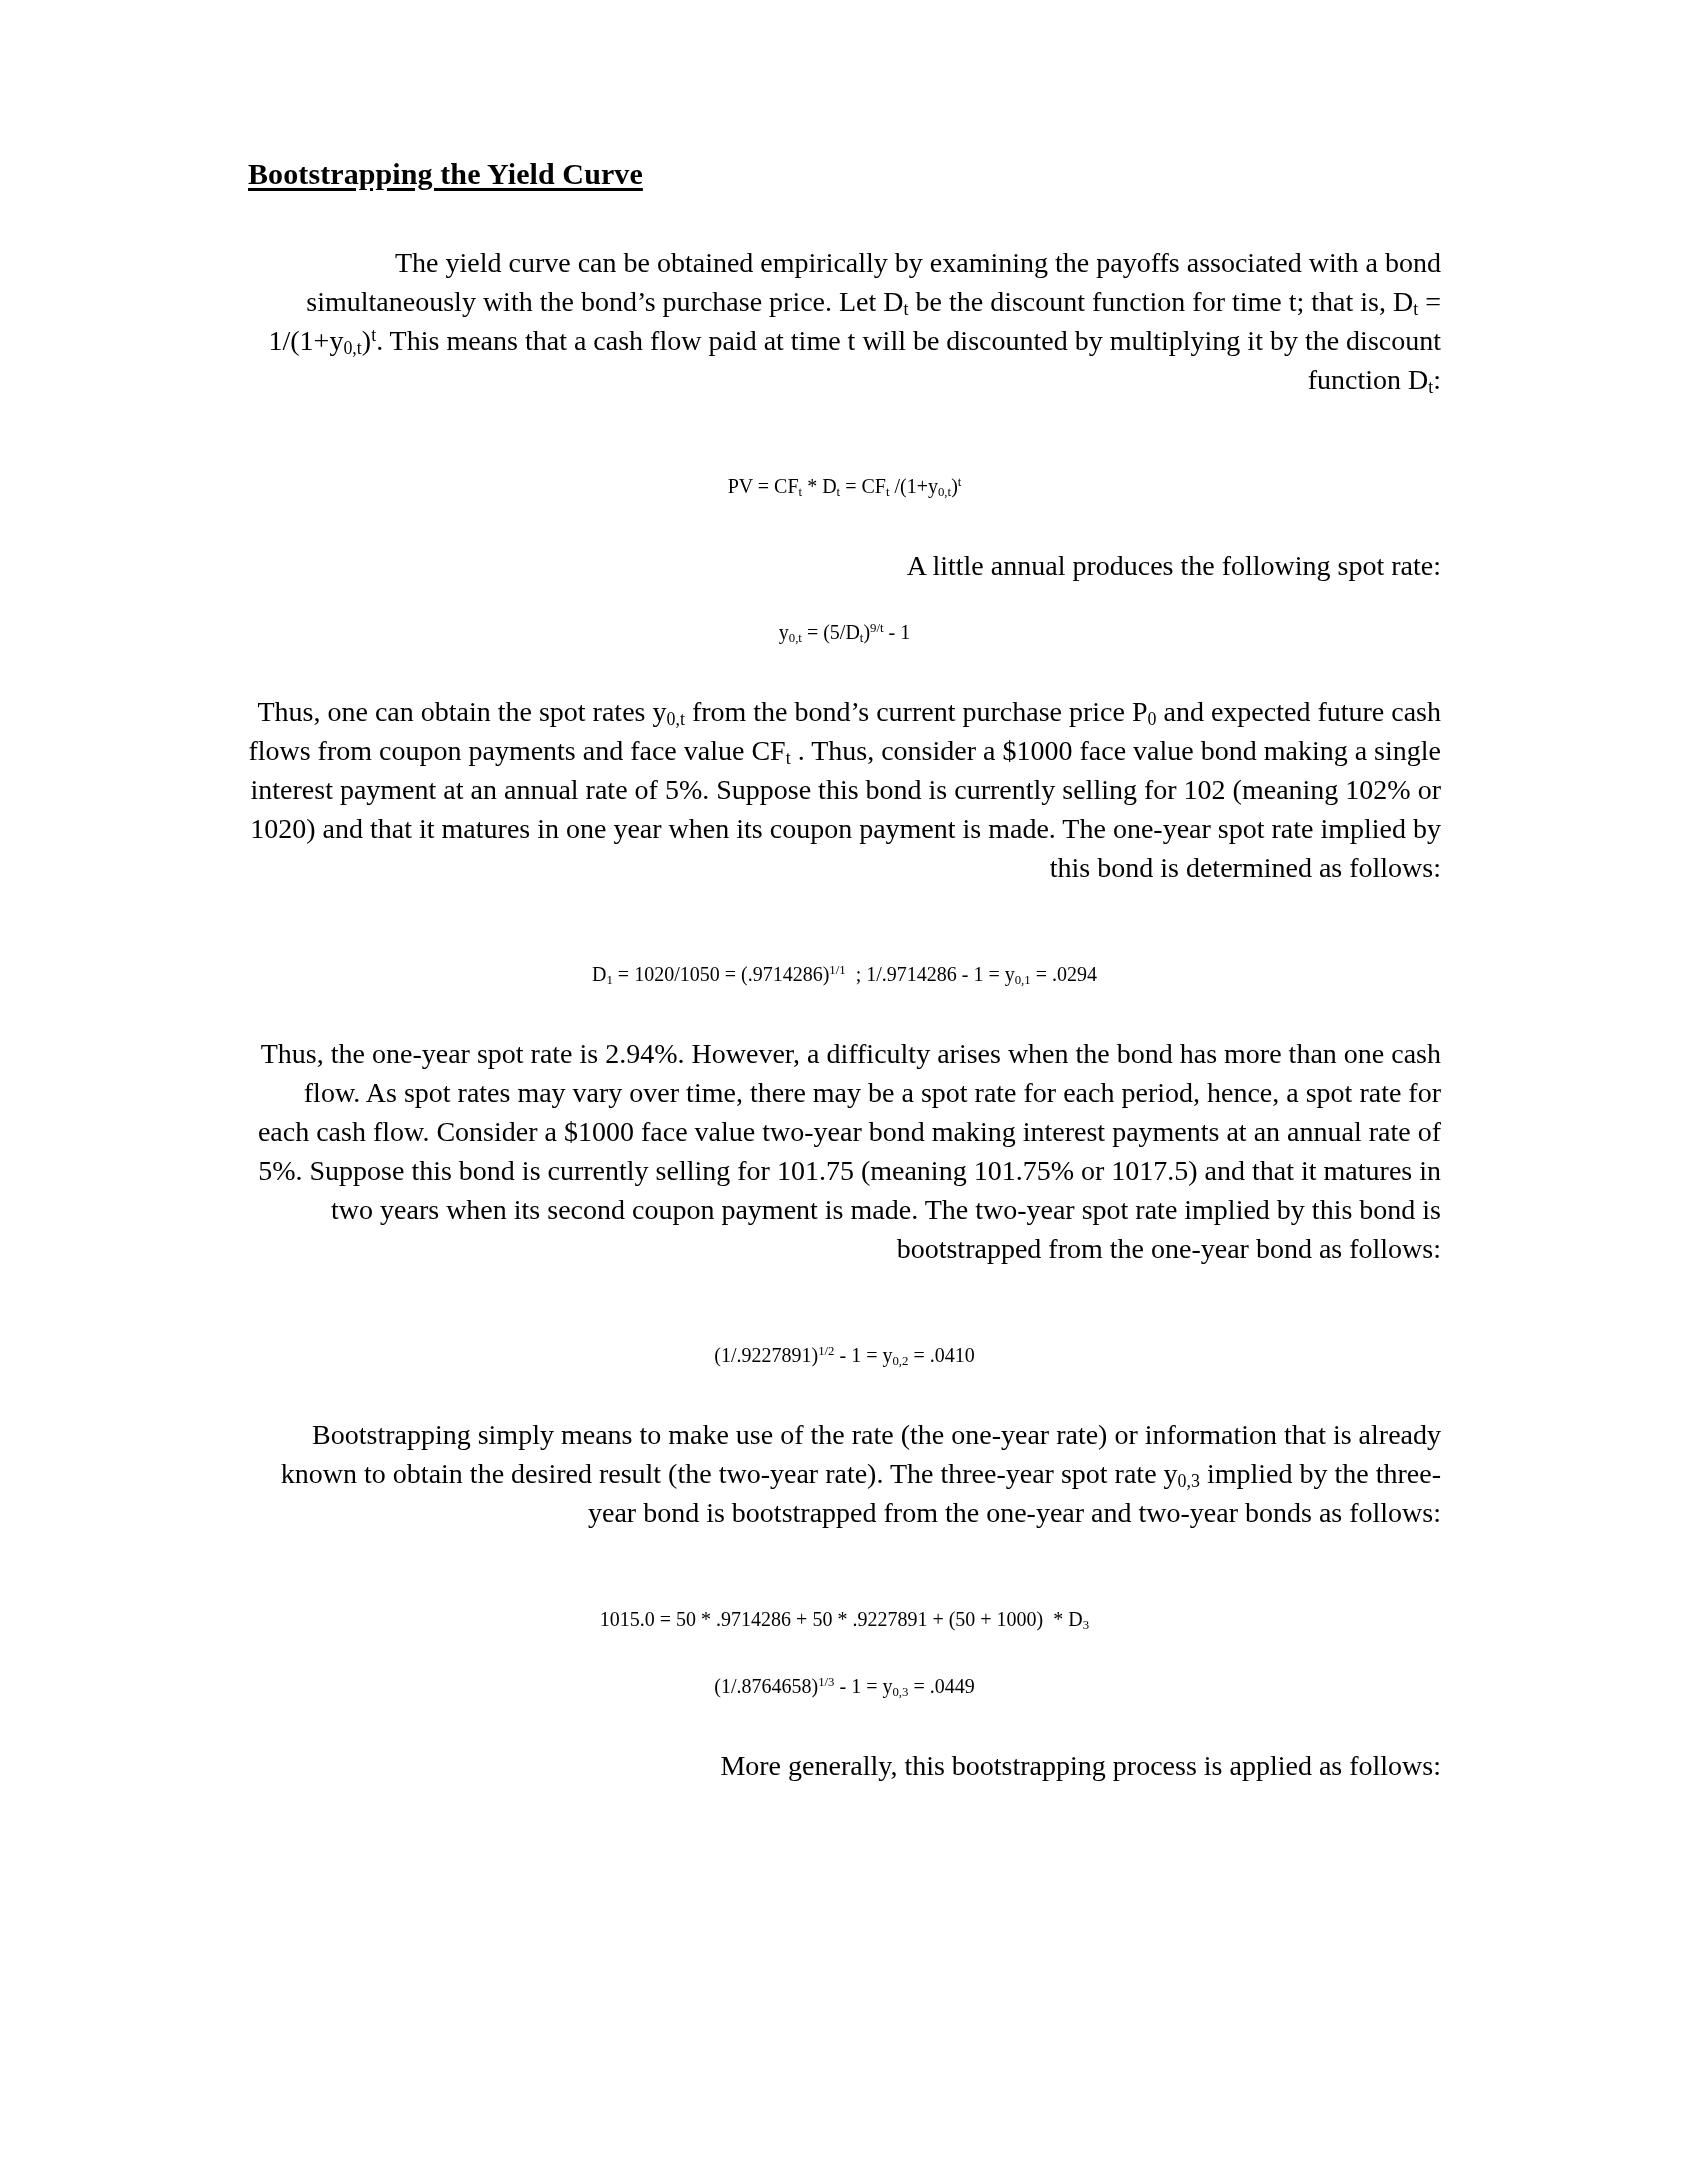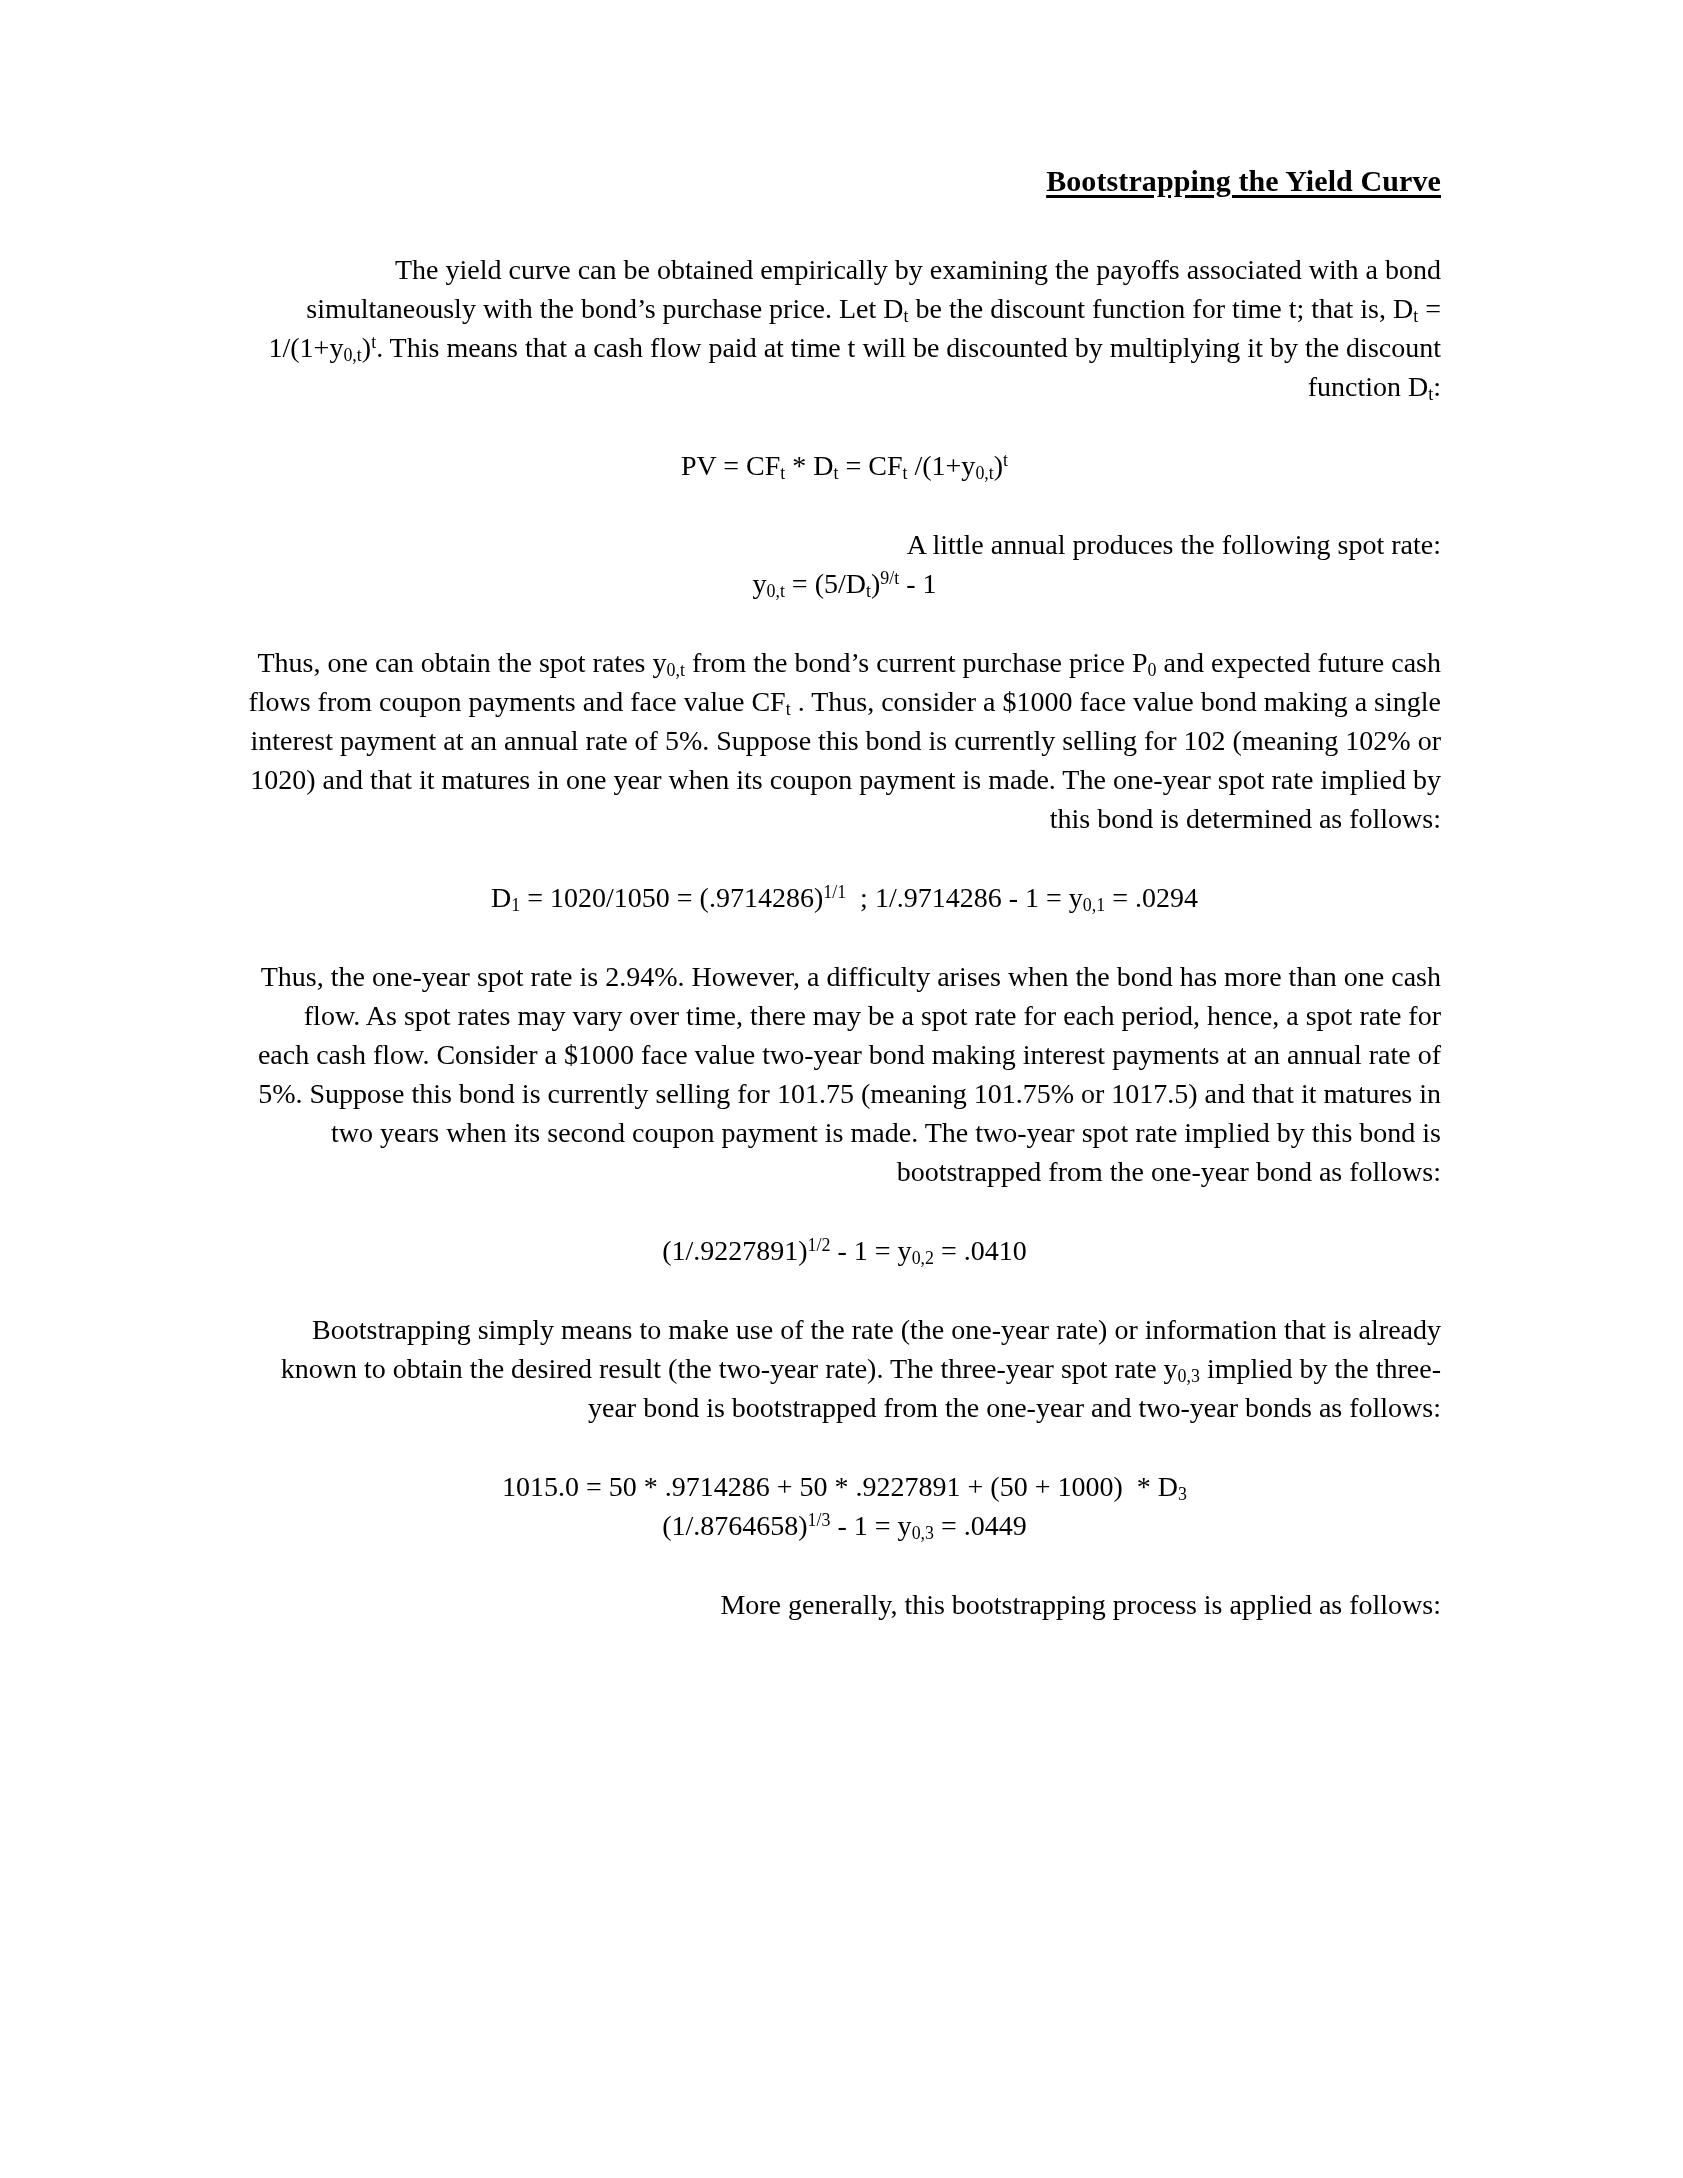--- a/index.html
+++ b/index.html
@@ -24,49 +24,50 @@
   }
   .content {
     position: absolute;
     left: 248px;
     top: 149px;
     width: 1193px;
   }
 
   
   .doc-title {
-    text-align: right;
+    text-align: left;
     font-size: 30px;
     font-weight: bold;
     text-decoration: underline;
     text-underline-offset: 4px;
     letter-spacing: 0.1px;
-    margin: 15px 0 51px 0;
+    margin: 8px 0 51px 0;
     line-height: 1.15;
   }
 
   
   .para {
     font-size: 28px;
     line-height: 39px;
     text-align: right;
     margin: 0;
     white-space: pre-wrap;
   }
   .gap-md { height: 40px; }
 
   
   .eq-block {
     margin: 0;
   }
   .eq-line {
-    font-size: 28px;
+    font-size: 20px;
     line-height: 39px;
     text-align: center;
     white-space: pre;
+    margin-top: 28px;
   }
 
   
   sub {
     font-size: 0.64em;
     vertical-align: -0.24em;
     line-height: 0;
   }
   sup {
     font-size: 0.64em;

